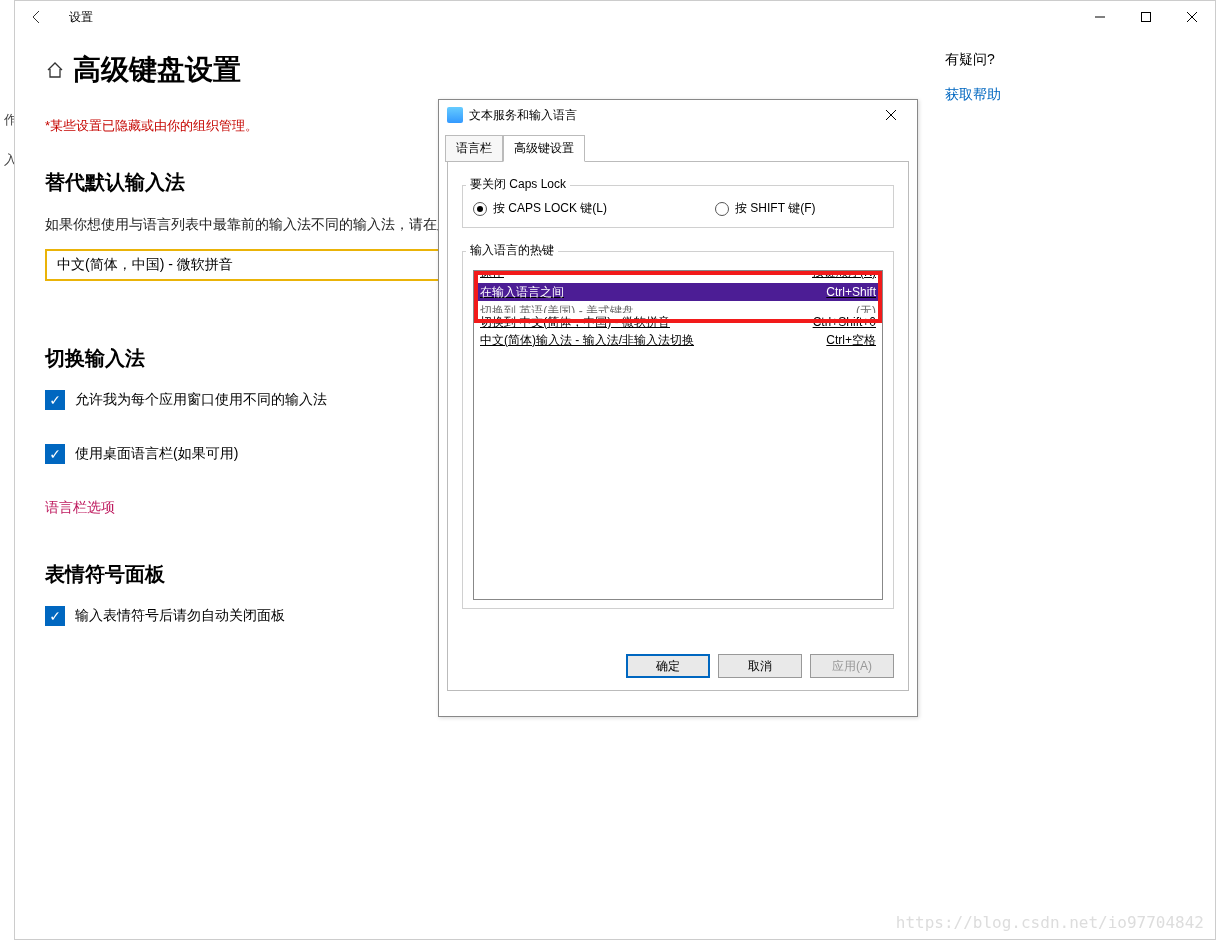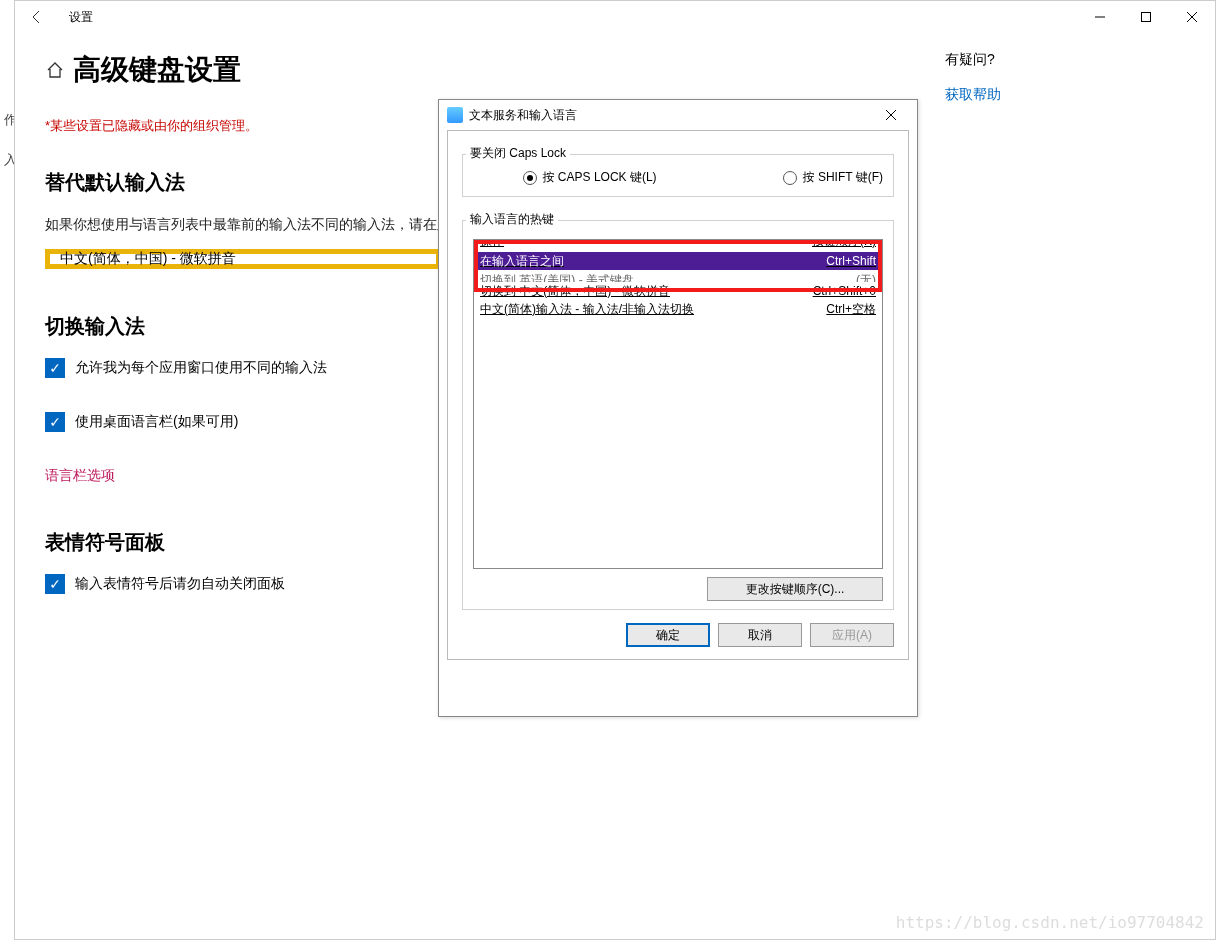--- a/index.html
+++ b/index.html
@@ -13,40 +13,40 @@
 .win-ctrl>div{width:46px;height:32px;display:flex;align-items:center;justify-content:center;color:#333;}
 .content{padding:18px 30px;display:flex;}
 .main-col{flex:0 0 870px;}
 .side-col{flex:1;padding-left:30px;}
 .heading-row{display:flex;align-items:center;gap:8px;margin-bottom:28px;}
 .home-icon{font-size:18px;color:#333;}
 h1{font-size:28px;font-weight:600;}
 .org-note{color:#c50500;font-size:13px;margin-bottom:34px;}
 h2{font-size:20px;font-weight:600;margin-bottom:18px;}
 .p1{font-size:14px;color:#222;line-height:1.5;margin-bottom:14px;}
-.combo{border:5px solid #eab308;height:20px;width:396px;display:flex;align-items:center;padding:0 10px;font-size:14px;margin-bottom:44px;}
+.combo{border:2px solid #eab308;height:32px;width:396px;display:flex;align-items:center;padding:0 10px;font-size:14px;margin-bottom:64px;}
 .checkbox-row{display:flex;align-items:center;gap:10px;margin-bottom:34px;font-size:14px;}
 .chk{width:20px;height:20px;background:#0067c0;display:flex;align-items:center;justify-content:center;color:#fff;font-size:14px;}
 .link{color:#be185d;font-size:14px;margin-bottom:44px;display:inline-block;}
 .side-q{font-size:14px;margin-bottom:16px;}
 .side-link{color:#0067c0;font-size:14px;}
 
 .dialog{position:absolute;left:438px;top:99px;width:480px;height:618px;background:#fff;border:1px solid #888;box-shadow:1px 1px 4px rgba(0,0,0,.15);}
 .dlg-title{height:30px;display:flex;align-items:center;padding:0 8px;font-size:12px;}
 .dlg-title .ic{width:16px;height:16px;margin-right:6px;background:linear-gradient(#6cf,#39f);border-radius:2px;}
 .dlg-close{margin-left:auto;width:36px;height:28px;display:flex;align-items:center;justify-content:center;}
 .tabs{display:flex;background:#fff;border-bottom:none;padding:4px 6px 0;}
 .tab{font-size:12px;padding:4px 10px;border:1px solid #bbb;background:#fff;position:relative;top:1px;}
 .tab.inactive{background:#f7f7f7;}
 .tab.active{border-bottom-color:#fff;z-index:2;}
 .tab-body{margin:0 8px 0px;border:1px solid #bbb;border-top:1px solid #bbb;padding:12px 14px 10px;position:relative;height:530px;}
 .group{margin-bottom:12px;}
 .group-label{font-size:12px;position:relative;display:inline-block;background:#fff;padding:0 4px;z-index:3;left:4px;}
 .group-box{border:1px solid #d0d0d0;margin-top:-8px;padding:14px 10px 10px;position:relative;}
-.radio-row{display:flex;gap:46px;font-size:12px;align-items:center;justify-content:flex-end;}
+.radio-row{display:flex;gap:28px;font-size:12px;align-items:center;}
 .radio{width:14px;height:14px;border:1px solid #555;border-radius:50%;display:inline-flex;align-items:center;justify-content:center;margin-right:6px;}
 .radio.sel::after{content:"";width:6px;height:6px;background:#000;border-radius:50%;}
 .hotkey-box{border:1px solid #888;height:330px;position:relative;overflow:hidden;margin-top:4px;text-decoration:underline;}
 .red-highlight{position:absolute;left:0px;top:0px;right:0px;height:52px;border:4px solid #f21a1a;pointer-events:none;z-index:5;}
 .hk-row{display:flex;justify-content:space-between;font-size:12px;padding:2px 6px;align-items:center;height:18px;}
 .hk-row.header{color:#000;}
 .hk-row.selected{background:#4c1d95;color:#fff;}
 .hk-row.dim{color:#666;}
 .hk-row.partial{height:12px;overflow:hidden;align-items:flex-end;}
 .btn-row{display:flex;justify-content:flex-end;margin-top:8px;}
@@ -140,20 +140,24 @@
   <div class="dlg-title">
     <div class="ic"></div>
     <span>文本服务和输入语言</span>
     <div class="dlg-close">
       <svg width="10" height="10">
           <line x1="0" y1="0" x2="10" y2="10" stroke="#000"></line>
           <line x1="10" y1="0" x2="0" y2="10" stroke="#000"></line>
         </svg>
     </div>
   </div>
+  <div class="tabs">
+    <div class="tab inactive">语言栏</div>
+    <div class="tab active">高级键设置</div>
+  </div>
   <div class="tab-body">
     <div class="group">
       <span class="group-label">要关闭 Caps Lock</span>
       <div class="group-box">
         <div class="radio-row">
           <label style="display:flex;align-items:center;">
               <span class="radio sel"></span>
               <span>按 CAPS LOCK 键(L)</span>
             </label>
           <label style="display:flex;align-items:center;margin-left:80px;">
@@ -183,23 +187,20 @@
           </div>
           <div class="hk-row">
             <span>切换到 中文(简体，中国) - 微软拼音</span>
               <span>Ctrl+Shift+0</span>
           </div>
           <div class="hk-row">
             <span>中文(简体)输入法 - 输入法/非输入法切换</span>
               <span>Ctrl+空格</span>
           </div>
         </div>
-        <div class="btn-row">
-          <div class="win-btn wide">更改按键顺序(C)...</div>
-        </div>
       </div>
     </div>
 
     <div class="dlg-btns">
       <div class="win-btn primary">确定</div>
       <div class="win-btn">取消</div>
       <div class="win-btn disabled">应用(A)</div>
     </div>
   </div>
 </div>

